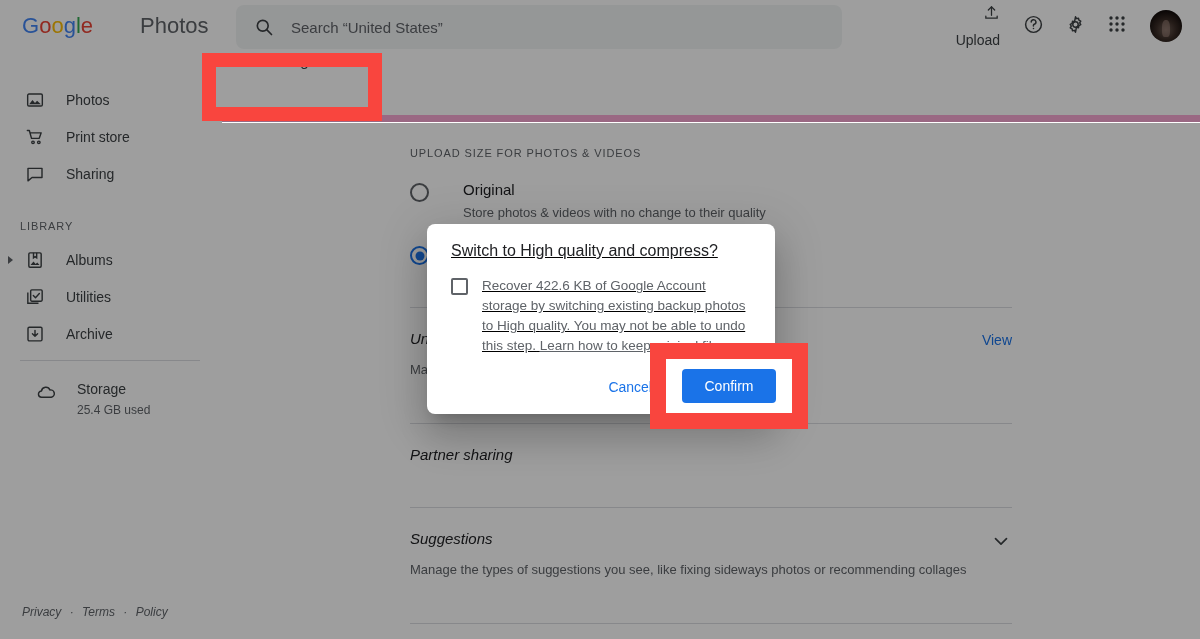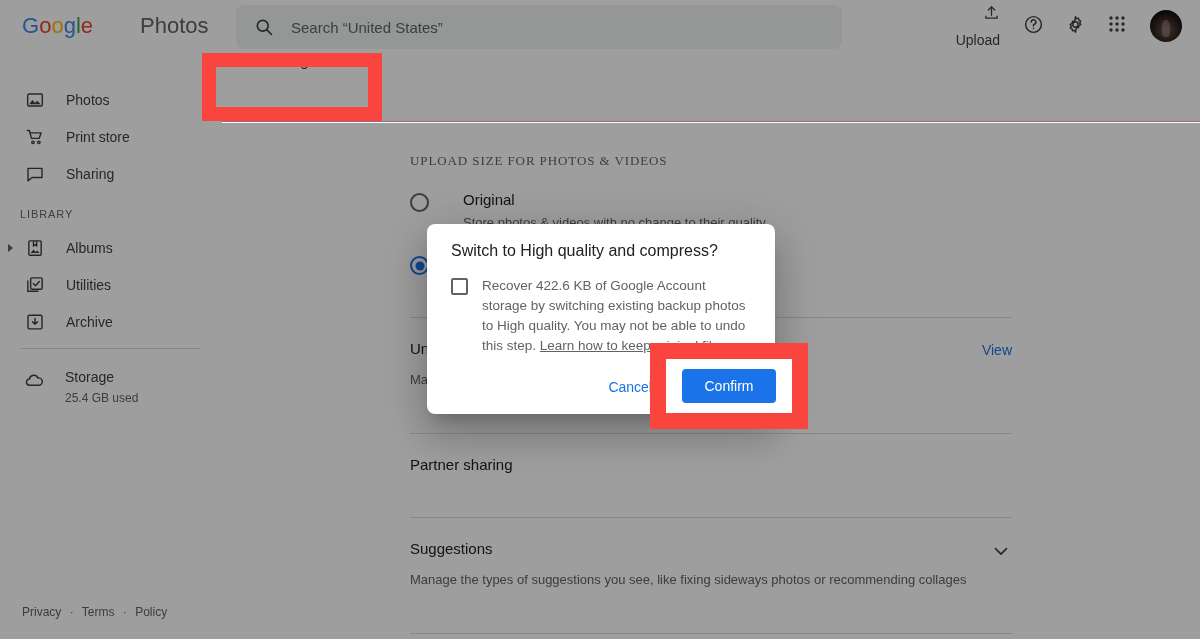--- a/index.html
+++ b/index.html
@@ -102,65 +102,65 @@
   .nav-item .nav-label { font-size: 14px; }
   .nav-expand {
     position:absolute; left: 8px; top: 50%; transform: translateY(-50%);
     width: 0; height: 0;
     border-left: 5px solid #5f6368;
     border-top: 4px solid transparent;
     border-bottom: 4px solid transparent;
   }
   .section-label {
     color: #5f6368; font-size: 11px; letter-spacing: 0.9px;
-    padding-left: 20px; margin-top: 16px; margin-bottom: 10px;
+    padding-left: 20px; margin-top: 28px; margin-bottom: 10px;
     text-transform: uppercase;
   }
   .divider-h {
     height: 1px; background: #dadce0; margin: 8px 22px 0 20px;
   }
   .storage-block {
-    display:flex; align-items:flex-start; padding-left: 24px; margin-top: 20px; cursor:pointer;
+    display:flex; align-items:flex-start; padding-left: 36px; margin-top: 20px; cursor:pointer;
   }
   .storage-block .nav-icon { margin-right: 20px; margin-top: 1px; }
   .storage-title { color:#3c4043; font-size: 14px; }
   .storage-sub { color:#5f6368; font-size: 12px; margin-top: 6px; }
 
   .footer-links {
     position: absolute; bottom: 20px; left: 22px;
-    color: #5f6368; font-size: 12px;
+    color: #5f6368; font-size: 12px; font-style: italic;
   }
   .footer-links span { cursor: pointer; }
   .footer-sep { margin: 0 5px; }
 
   
   .tabrow {
     position: absolute; left: 222px; top: 52px;
     width: 978px; height: 70px;
     background: #ffffff;
-    border-bottom: 1px solid #f9a8d4;
+    border-bottom: 7px solid #f9a8d4;
     display: flex; align-items: flex-start;
   }
   .tab {
     margin-left: 40px;
     color: #3c4043; font-size: 15px;
     cursor: pointer;
   }
 
   
   .content {
     position: absolute; left: 222px; top: 123px;
     width: 978px; height: 516px;
     background: #ffffff;
     overflow: hidden;
   }
   .content-inner { padding: 0 188px 0 188px; }
   .sec-head {
-    color: #5f6368; font-size: 13px; letter-spacing: 0.9px;
-    text-transform: uppercase; padding-top: 30px; font-family: Liberation Serif, serif;
+    color: #5f6368; font-size: 11px; letter-spacing: 0.9px;
+    text-transform: uppercase; padding-top: 24px;
   }
   .radio-row { display:flex; align-items:flex-start; margin-top: 22px; gap: 8px; }
   .radio {
     width: 19px; height: 19px; border-radius: 50%;
     border: 2px solid #5f6368; flex: none; margin-top: 2px; margin-right: 26px;
     cursor: pointer;
   }
   .radio.checked { border-color: #1a73e8; position: relative; }
   .radio.checked::after {
     content:""; position:absolute; left:50%; top:50%; transform:translate(-50%,-50%);
@@ -168,34 +168,35 @@
   }
   .radio-title { color:#202124; font-size: 15px; }
   .radio-desc { color:#5f6368; font-size: 13px; margin-top: 6px; line-height: 18px; }
 
   .row-divider { height:1px; background:#dadce0; margin: 22px 0 0 0; }
   .setting-row {
     display:flex; align-items:flex-start; justify-content:space-between;
     padding: 22px 0 22px 0;
   }
   .setting-text { max-width: 620px; }
-  .setting-title { color:#202124; font-size:15px; }
+  .setting-title { color:#202124; font-size:15px;font-style:italic; }
   .setting-desc { color:#5f6368; font-size:13px; margin-top:14px; line-height:18px; }
   .setting-action { color:#1a73e8; font-size:14px; cursor:pointer; white-space:nowrap; padding-top:2px; }
   .chev {
     width: 22px; height: 22px; flex:none; cursor:pointer;
   }
   .dialog {
     position: absolute;
     left: 427px; top: 224px;
     width: 348px; height: 190px;
     background:#ffffff;
     border-radius: 8px;
     box-shadow: 0 11px 15px -7px rgba(0,0,0,.2), 0 24px 38px 3px rgba(0,0,0,.14), 0 9px 46px 8px rgba(0,0,0,.12);
     overflow: hidden;
+    text-decoration: underline;
   }
   .dialog-title {
     color:#202124; font-size: 16px; font-weight: 500;
     padding: 18px 24px 0 24px;
   }
   .dialog-body { display:flex; padding: 16px 24px 0 24px; }
   .checkbox {
     width: 17px; height: 17px; border: 2px solid #5f6368; border-radius: 2px;
     flex: none; margin-right: 14px; margin-top: 2px; cursor:pointer;
   }

